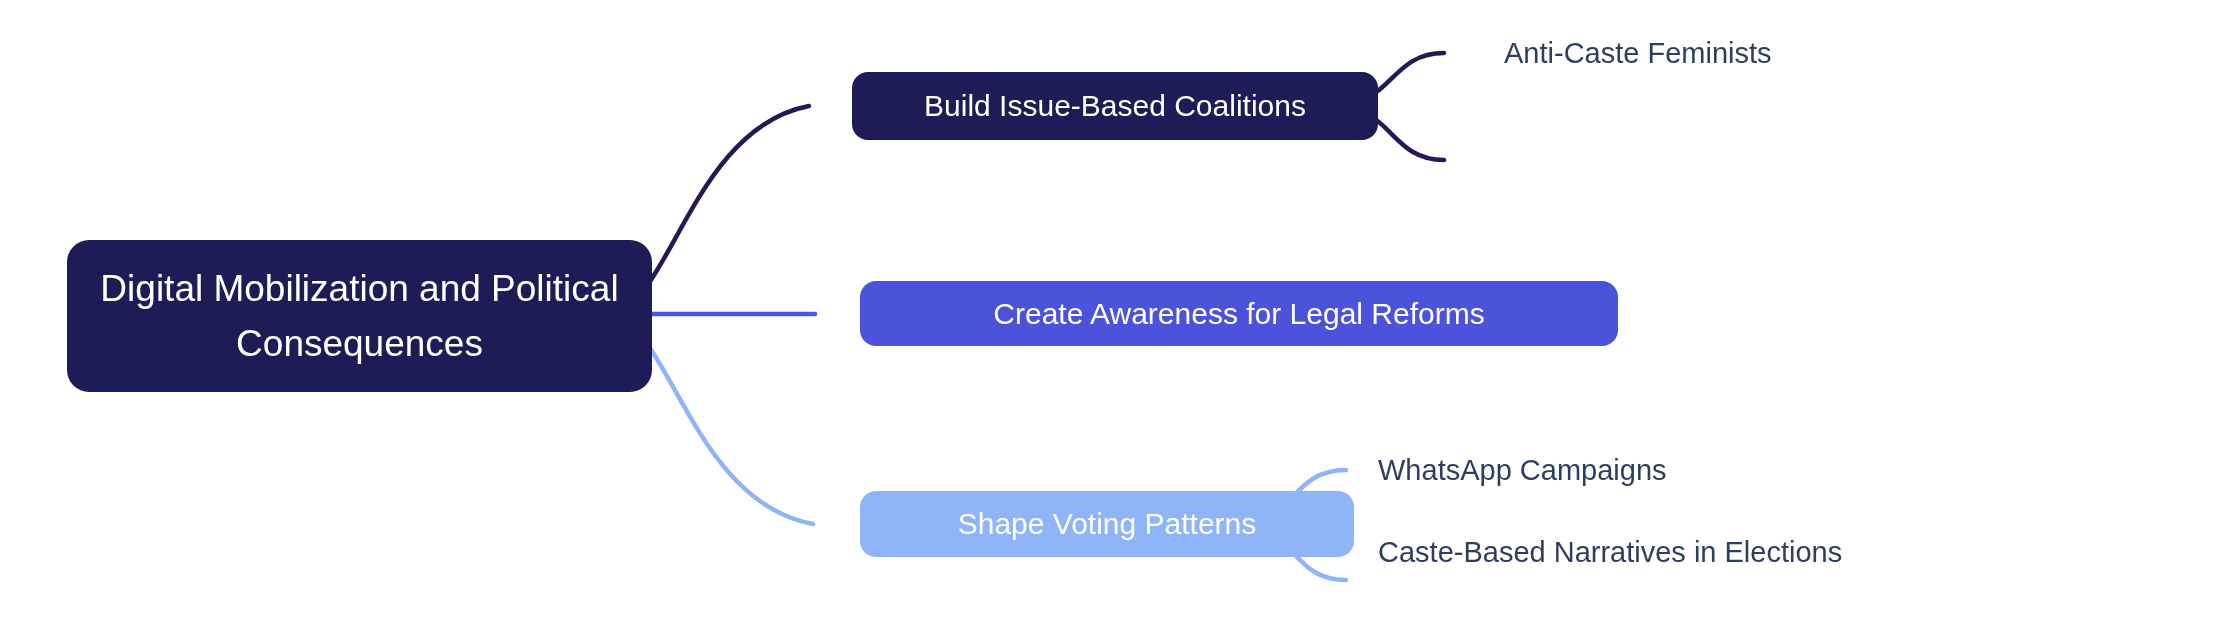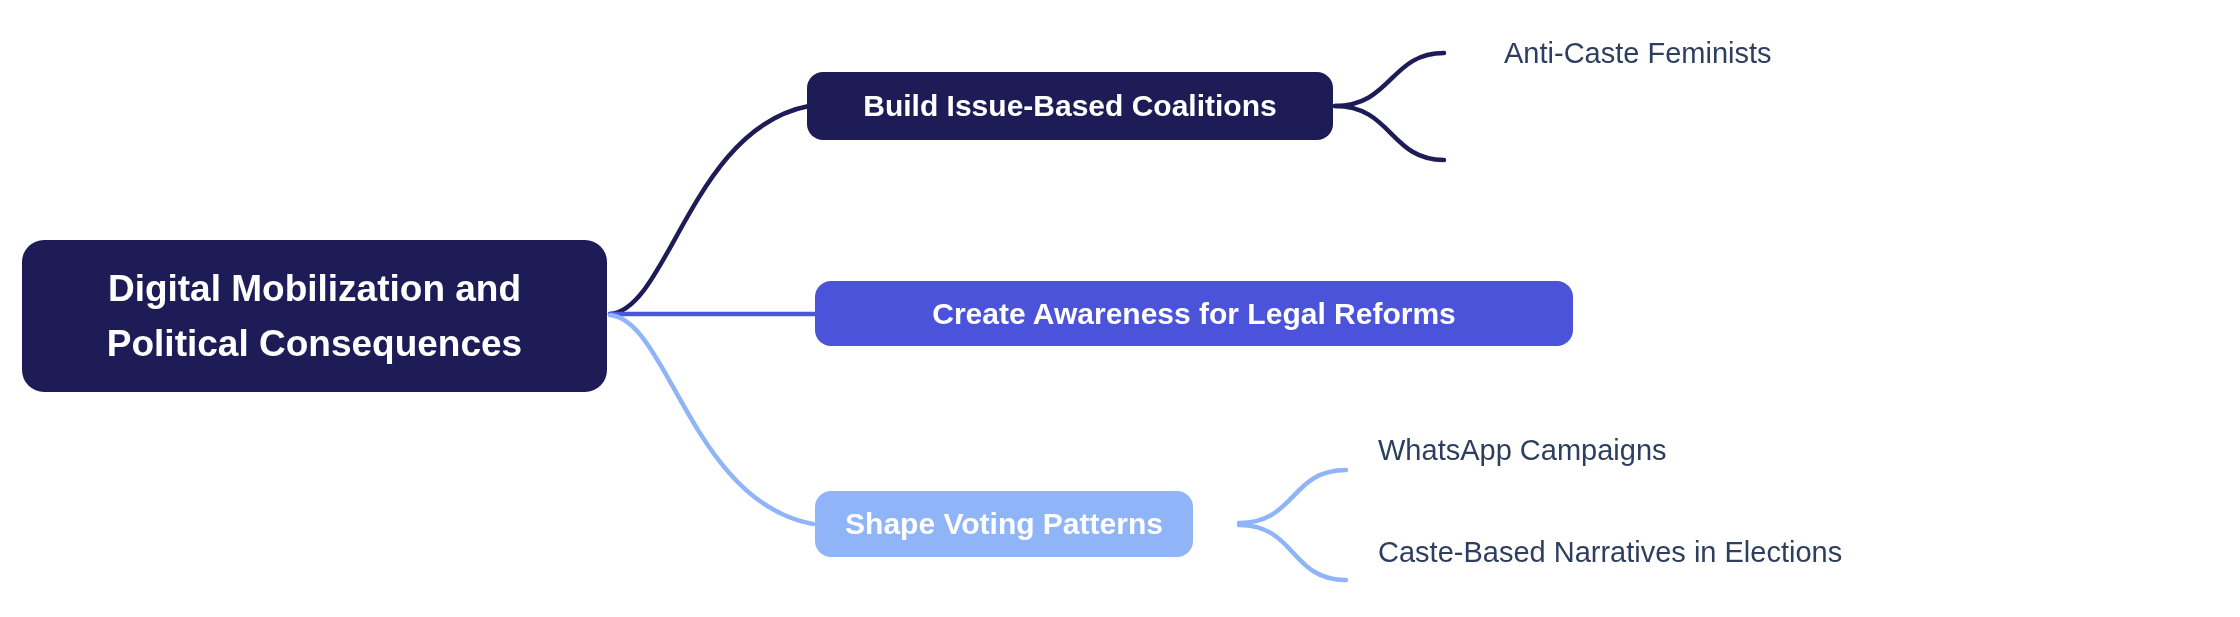--- a/index.html
+++ b/index.html
@@ -16,22 +16,23 @@
   path.b1 { stroke: var(--branch1-fill, #1d1c56); }
   path.b2 { stroke: var(--branch2-edge, #4c55e0); }
   path.b3 { stroke: var(--branch3-fill, #8fb4f8); }
 
   .node {
     position: absolute;
     display: flex;
     align-items: center;
     justify-content: center;
     color: var(--node-text, #ffffff);
-    font-weight: 700;
+    font-weight: 400;
     box-sizing: border-box;
+    margin-left: 45px;
   }
   .node.root {
     left: 22px; top: 240px; width: 585px; height: 152px;
     border-radius: 22px;
     background: var(--branch1-fill, #1d1c56);
     font-size: 37px; line-height: 1.5; text-align: center;
     padding: 8px 24px;
   }
   .node.n1 {
     left: 807px; top: 72px; width: 526px; height: 68px;
@@ -39,37 +40,37 @@
     background: var(--branch1-fill, #1d1c56);
     font-size: 30px; white-space: nowrap;
   }
   .node.n2 {
     left: 815px; top: 281px; width: 758px; height: 65px;
     border-radius: 16px;
     background: var(--branch2-fill, #4b53da);
     font-size: 30px; white-space: nowrap;
   }
   .node.n3 {
-    left: 815px; top: 491px; width: 378px; height: 66px;
+    left: 815px; top: 491px; width: 494px; height: 66px;
     border-radius: 16px;
     background: var(--branch3-fill, #8fb4f8);
     font-size: 30px; white-space: nowrap;
   }
   .leaf {
     position: absolute;
     color: var(--leaf-text, #2d3e5f);
     font-size: 29px;
     font-weight: 400;
     white-space: nowrap;
     transform: translateY(-50%);
   }
   .leaf.la { left: 1474px; top: 53px; margin-left: 30px; }
   .leaf.lb { left: 1474px; top: 161px; }
   .leaf.lc { left: 1601px; top: 313px; }
-  .leaf.ld { left: 1378px; top: 450px; }
+  .leaf.ld { left: 1378px; top: 470px; }
   .leaf.le { left: 1378px; top: 552px; }
 </style>
 </head>
 <body>
 
 <div class="canvas">
 
   <svg class="edges" viewBox="0 0 2240 617" aria-hidden="true">
     <path class="b1" d="M 610 314 C 668 310 692 128 809 106"></path>
     <path class="b2" d="M 610 314 L 815 314"></path>

